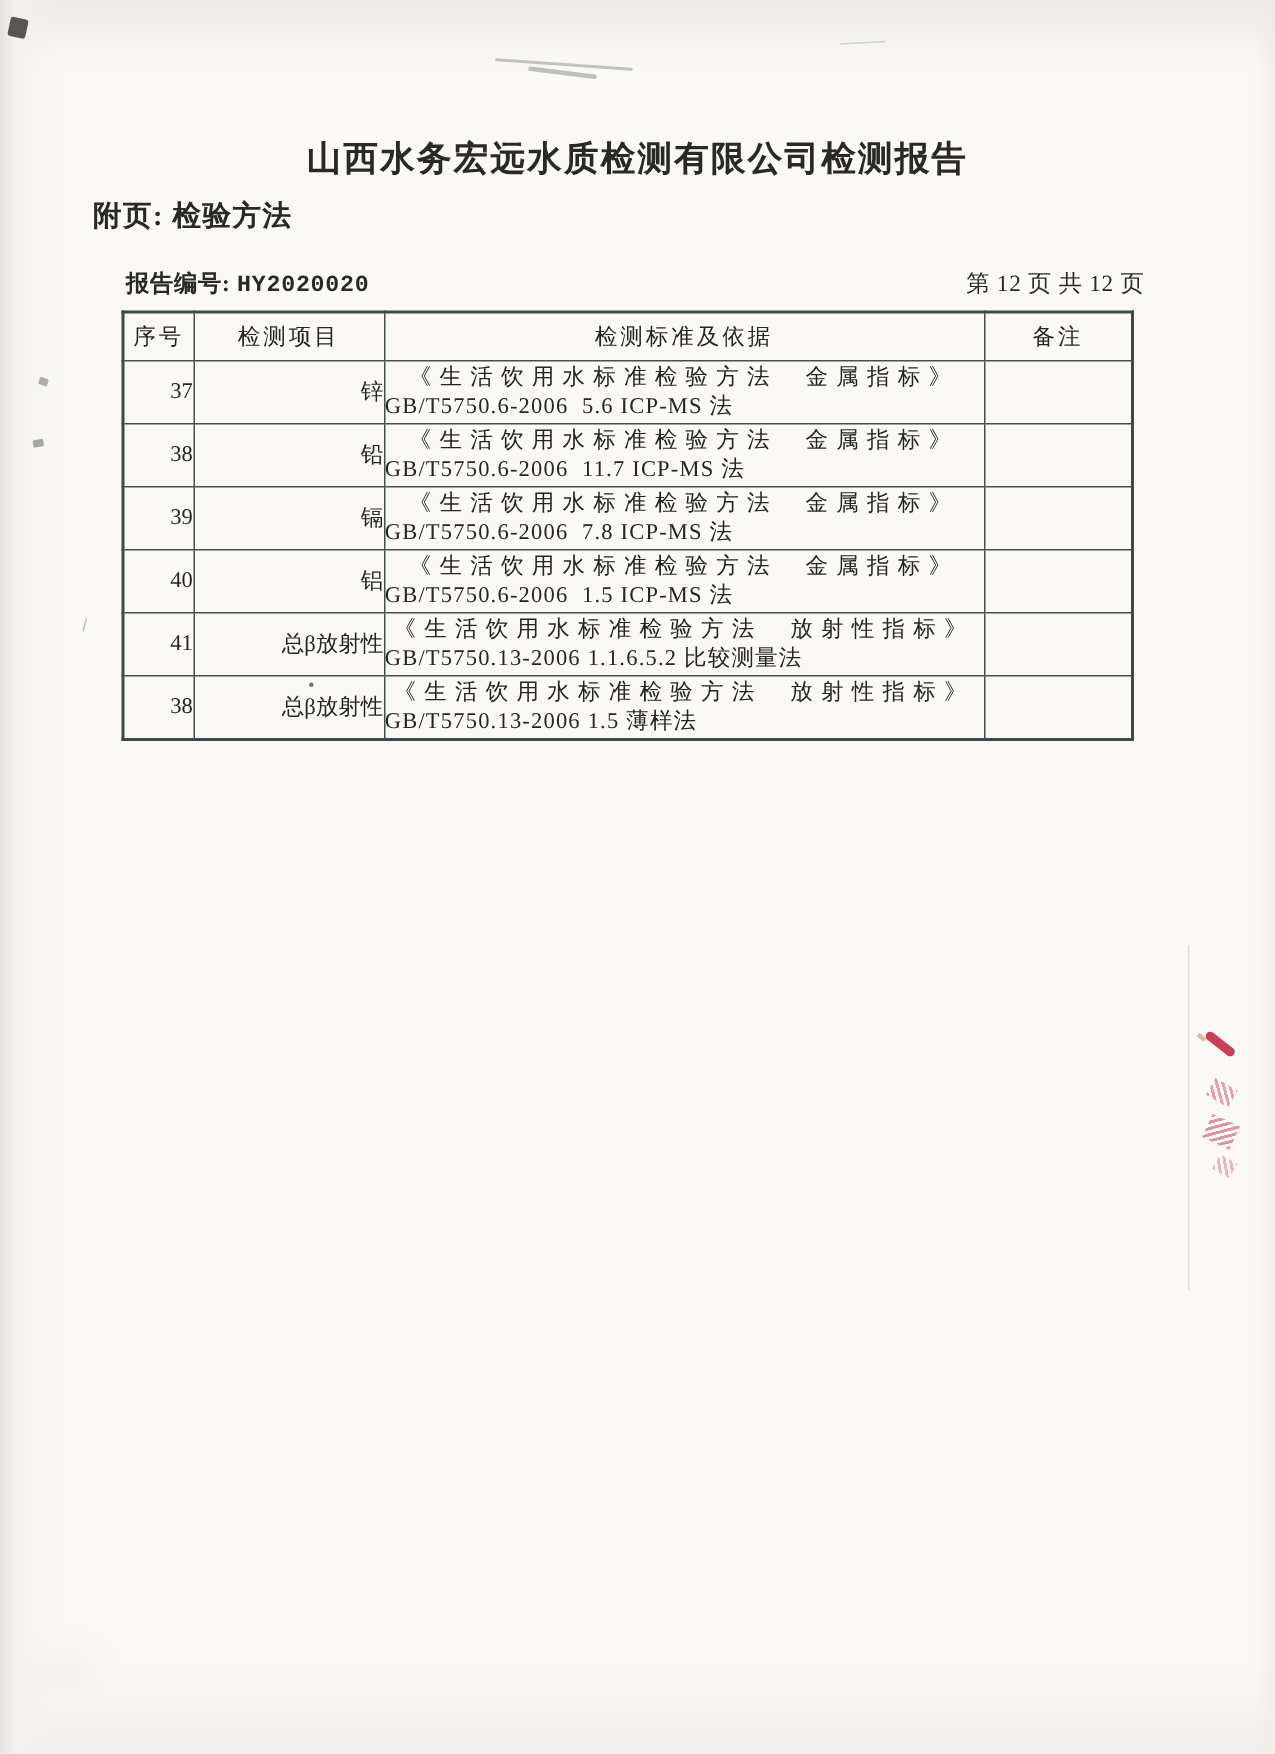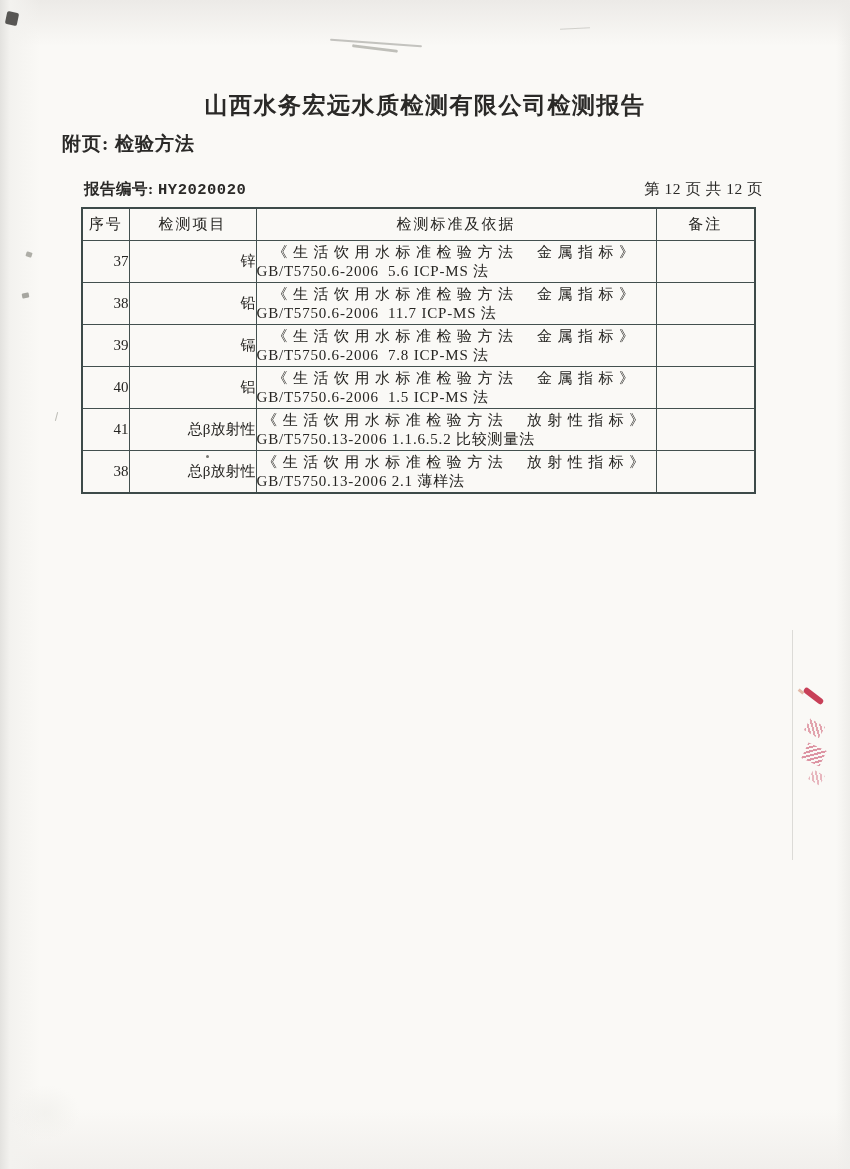--- a/index.html
+++ b/index.html
@@ -137,21 +137,21 @@
         <div class="line1">《生活饮用水标准检验方法  放射性指标》</div>
         <div class="line2">GB/T5750.13-2006 1.1.6.5.2 比较测量法</div>
       </td>
       <td class="c-remark"></td>
     </tr>
         <tr>
       <td class="c-no">38</td>
       <td class="c-item">总β放射性</td>
       <td class="c-std">
         <div class="line1">《生活饮用水标准检验方法  放射性指标》</div>
-        <div class="line2">GB/T5750.13-2006 2.1 薄样法</div>
+        <div class="line2">GB/T5750.13-2006 1.5 薄样法</div>
       </td>
       <td class="c-remark"></td>
     </tr>
       </tbody>
   </table>
 
   <div class="artifact corner-spot"></div>
   <div class="artifact smudge-a"></div>
   <div class="artifact smudge-b"></div>
   <div class="artifact smudge-c"></div>

